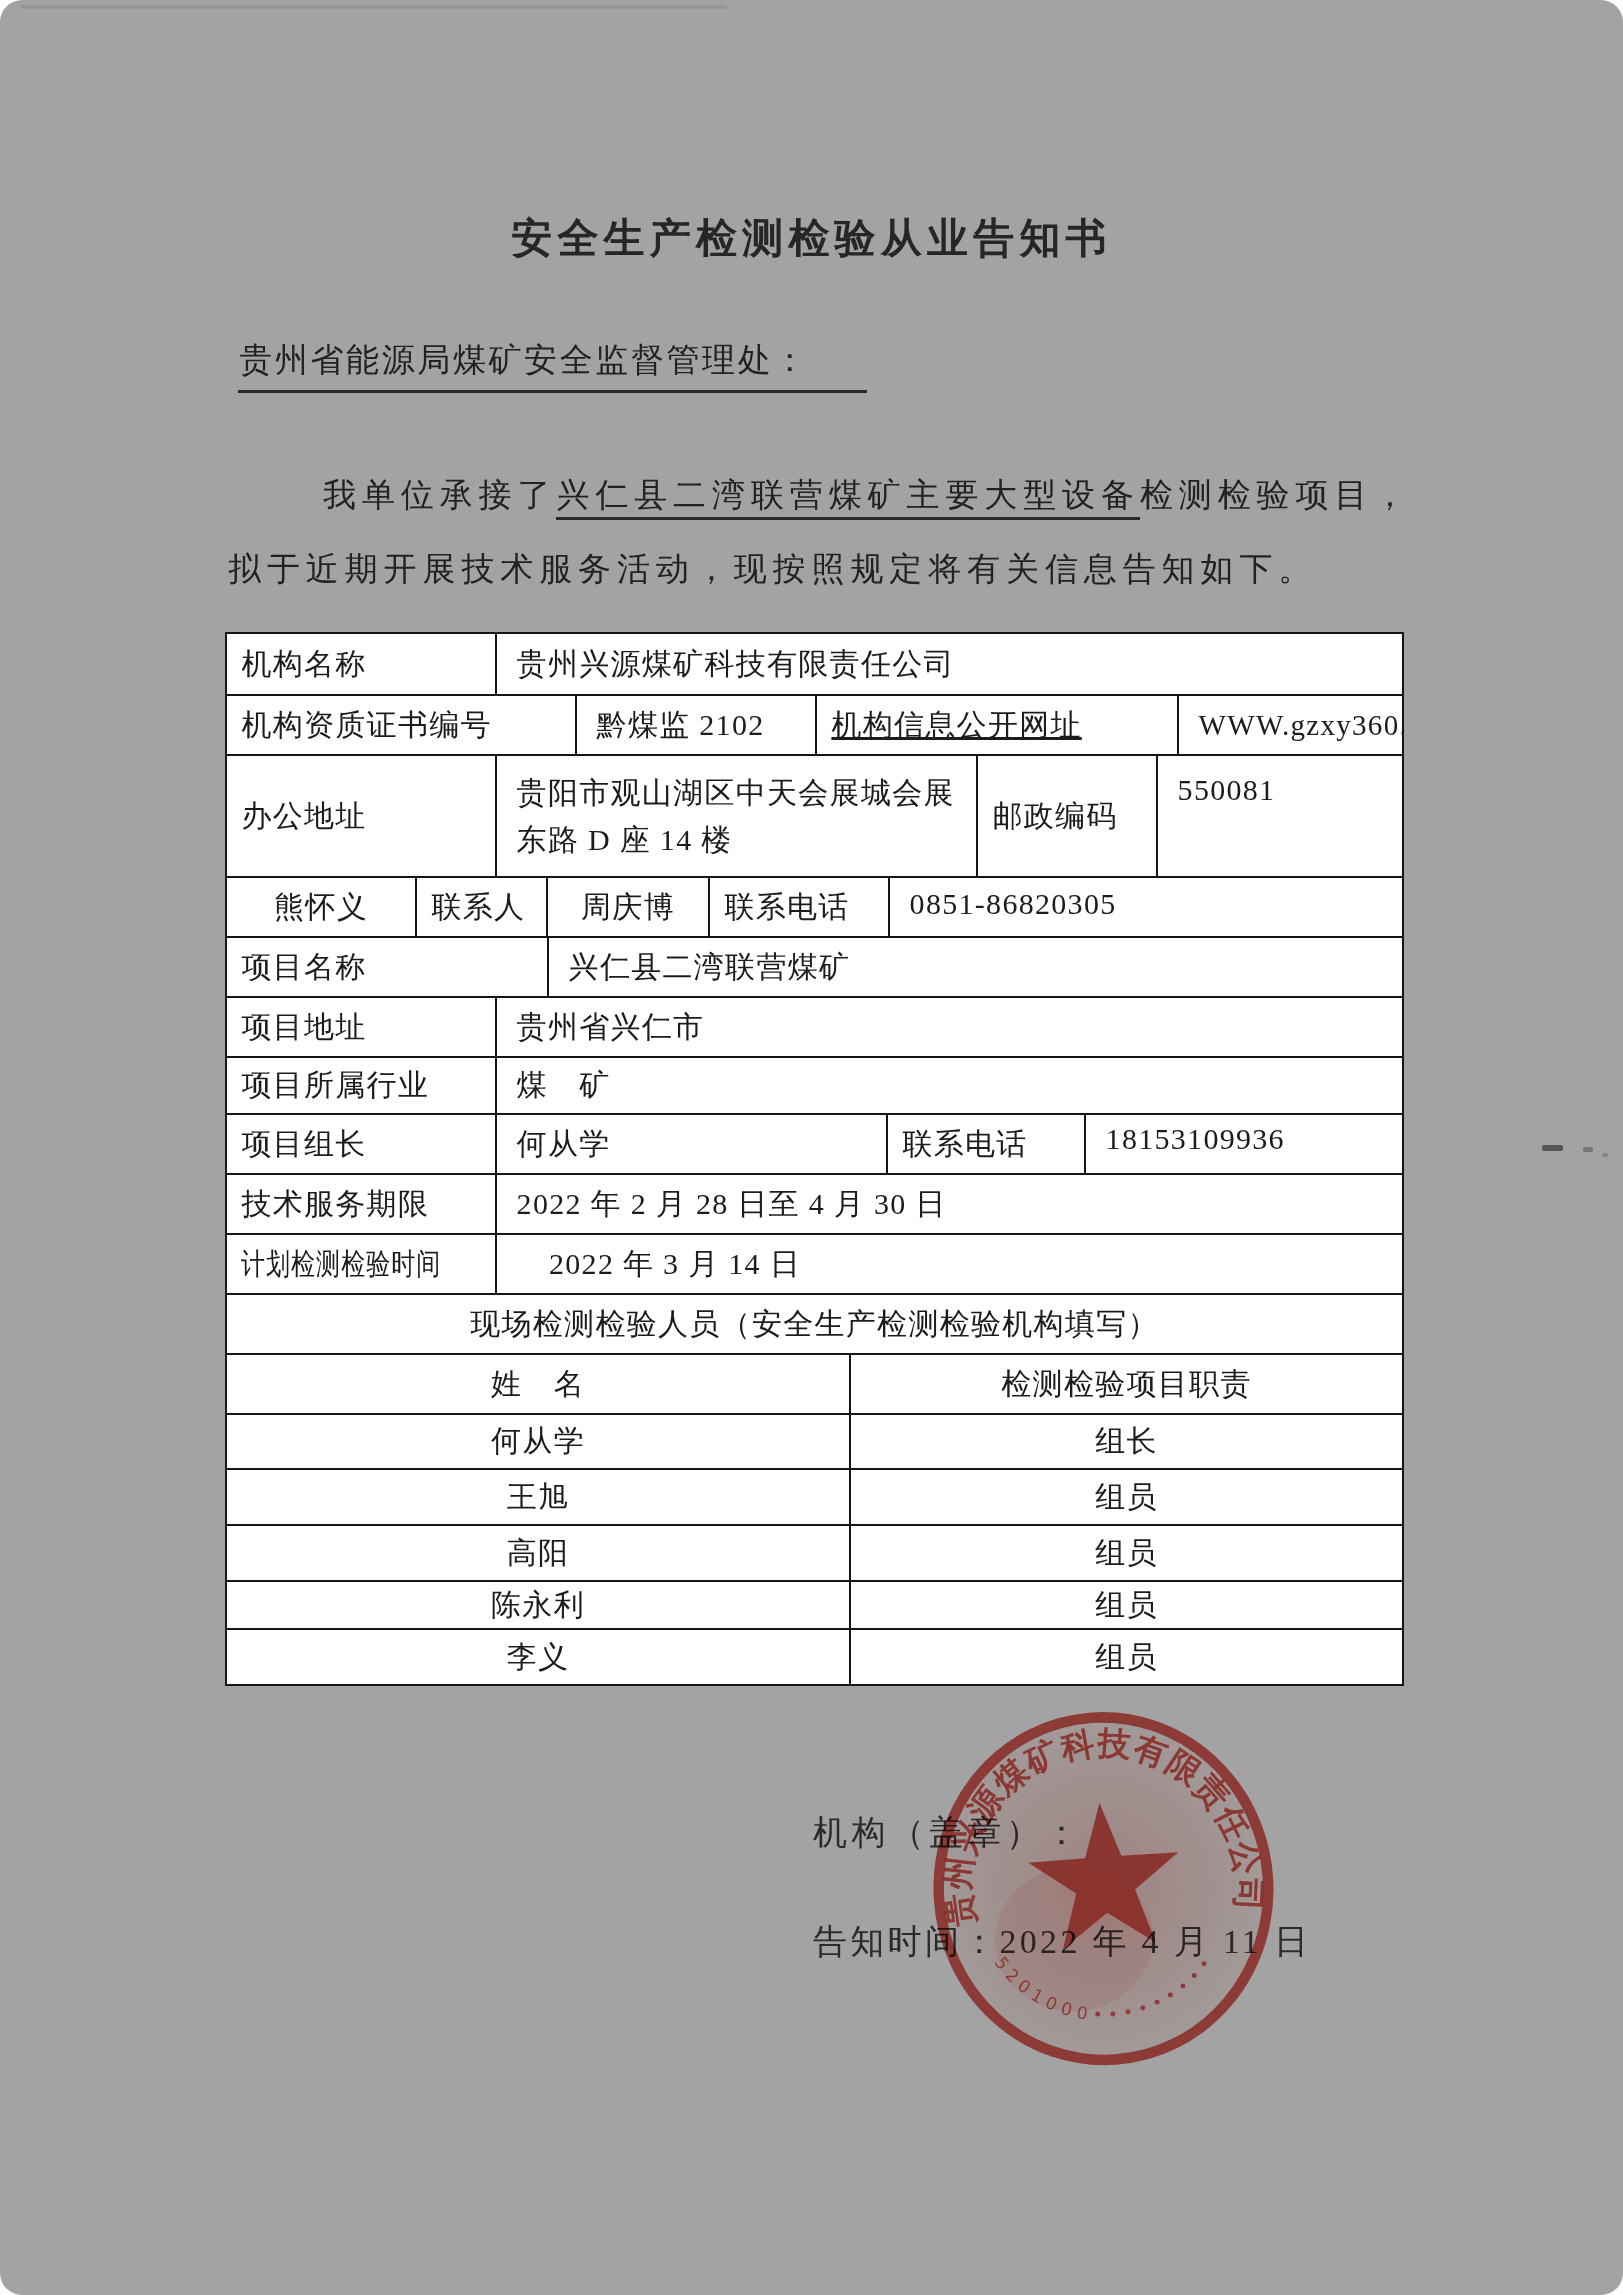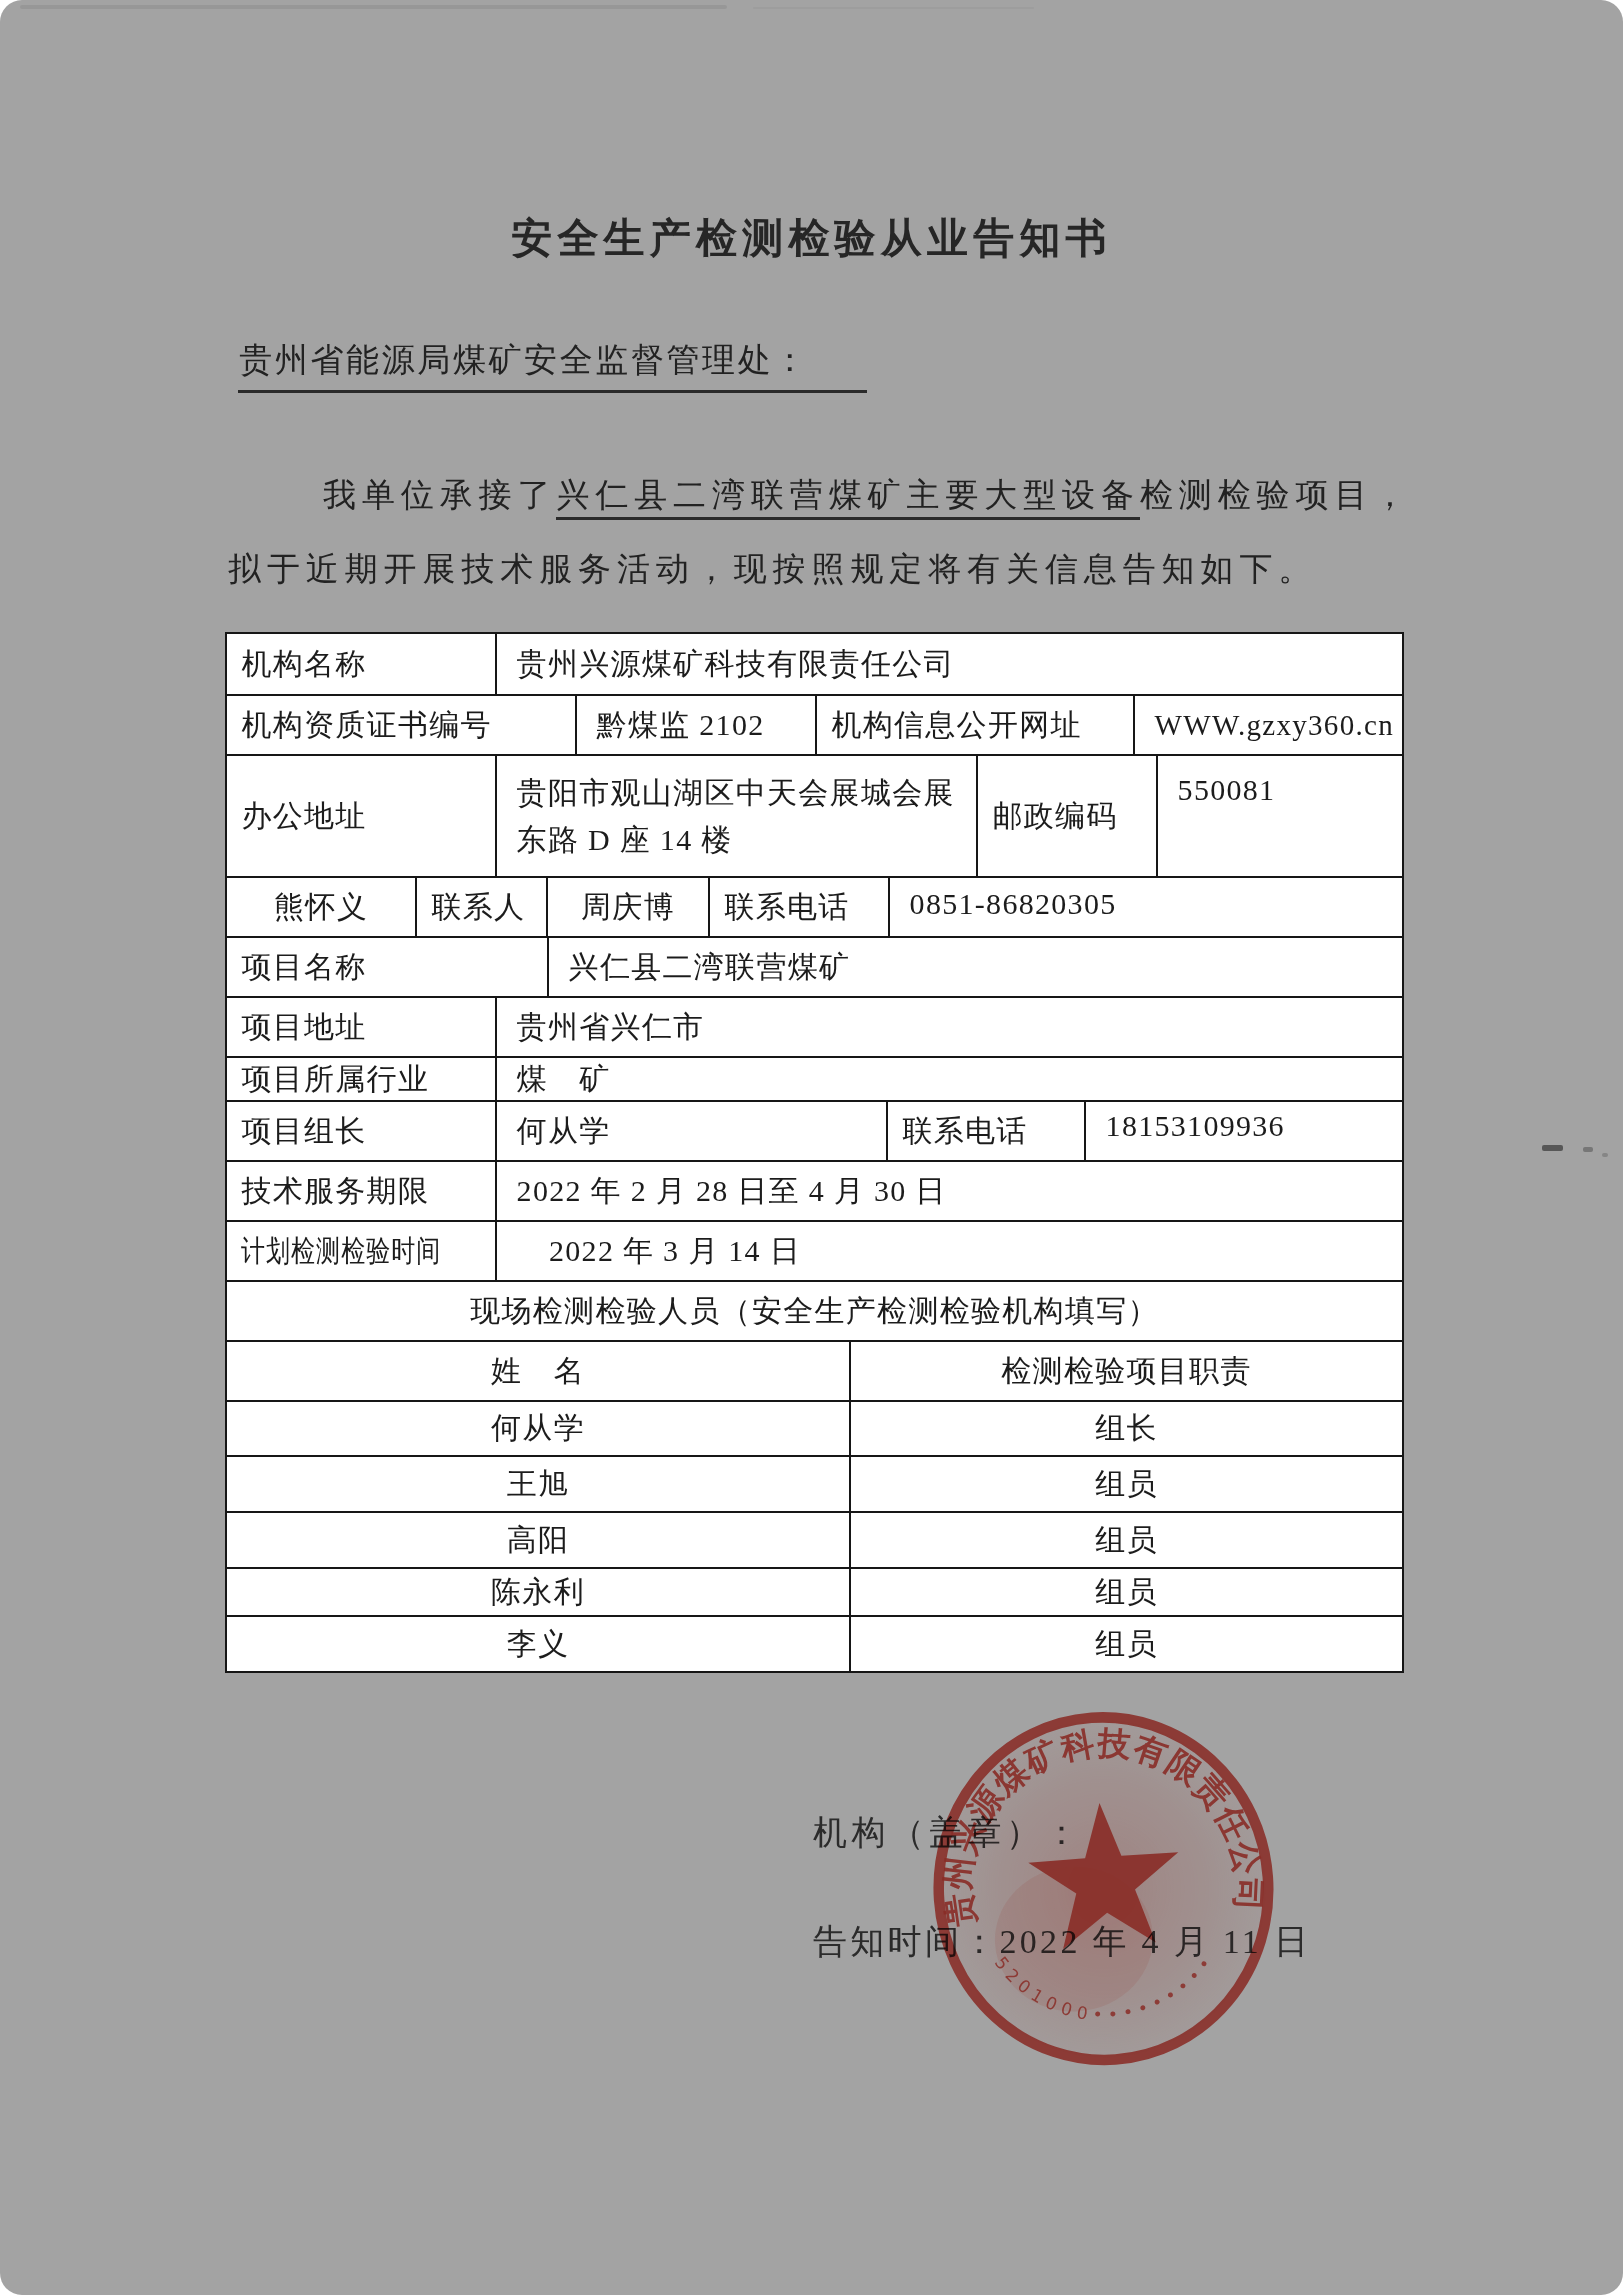--- a/index.html
+++ b/index.html
@@ -105,21 +105,21 @@
   <div class="tbl">
 
     <div class="trow" style="height:60px;">
       <div class="cell lab" style="width:268px;">机构名称</div>
       <div class="cell val" style="flex:1;">贵州兴源煤矿科技有限责任公司</div>
     </div>
 
     <div class="trow" style="height:60px;">
       <div class="cell lab" style="width:348px;">机构资质证书编号</div>
       <div class="cell val" style="width:240px;">黔煤监 2102</div>
-      <div class="cell lab" style="width:318px;">机构信息公开网址</div>
+      <div class="cell lab" style="width:362px;text-decoration:underline;">机构信息公开网址</div>
       <div class="cell val" style="flex:1;font-size:29px;">WWW.gzxy360.cn</div>
     </div>
 
     <div class="trow" style="height:122px;">
       <div class="cell lab" style="width:268px;">办公地址</div>
       <div class="cell val wrapok" style="width:481px;">贵阳市观山湖区中天会展城会展东路 D 座 14 楼</div>
       <div class="cell lab" style="width:180px;">邮政编码</div>
       <div class="cell val" style="flex:1;align-items:flex-start;padding-top:17px;">550081</div>
     </div>
 
@@ -134,21 +134,21 @@
     <div class="trow" style="height:60px;">
       <div class="cell lab" style="width:320px;">项目名称</div>
       <div class="cell val" style="flex:1;">兴仁县二湾联营煤矿</div>
     </div>
 
     <div class="trow" style="height:60px;">
       <div class="cell lab" style="width:268px;">项目地址</div>
       <div class="cell val" style="flex:1;">贵州省兴仁市</div>
     </div>
 
-    <div class="trow" style="height:44px;">
+    <div class="trow" style="height:57px;">
       <div class="cell lab" style="width:268px;">项目所属行业</div>
       <div class="cell val" style="flex:1;">煤　矿</div>
     </div>
 
     <div class="trow" style="height:60px;">
       <div class="cell lab" style="width:268px;">项目组长</div>
       <div class="cell val" style="width:391px;">何从学</div>
       <div class="cell lab" style="width:198px;">联系电话</div>
       <div class="cell val" style="flex:1;align-items:flex-start;padding-top:6.5px;">18153109936</div>
     </div>

